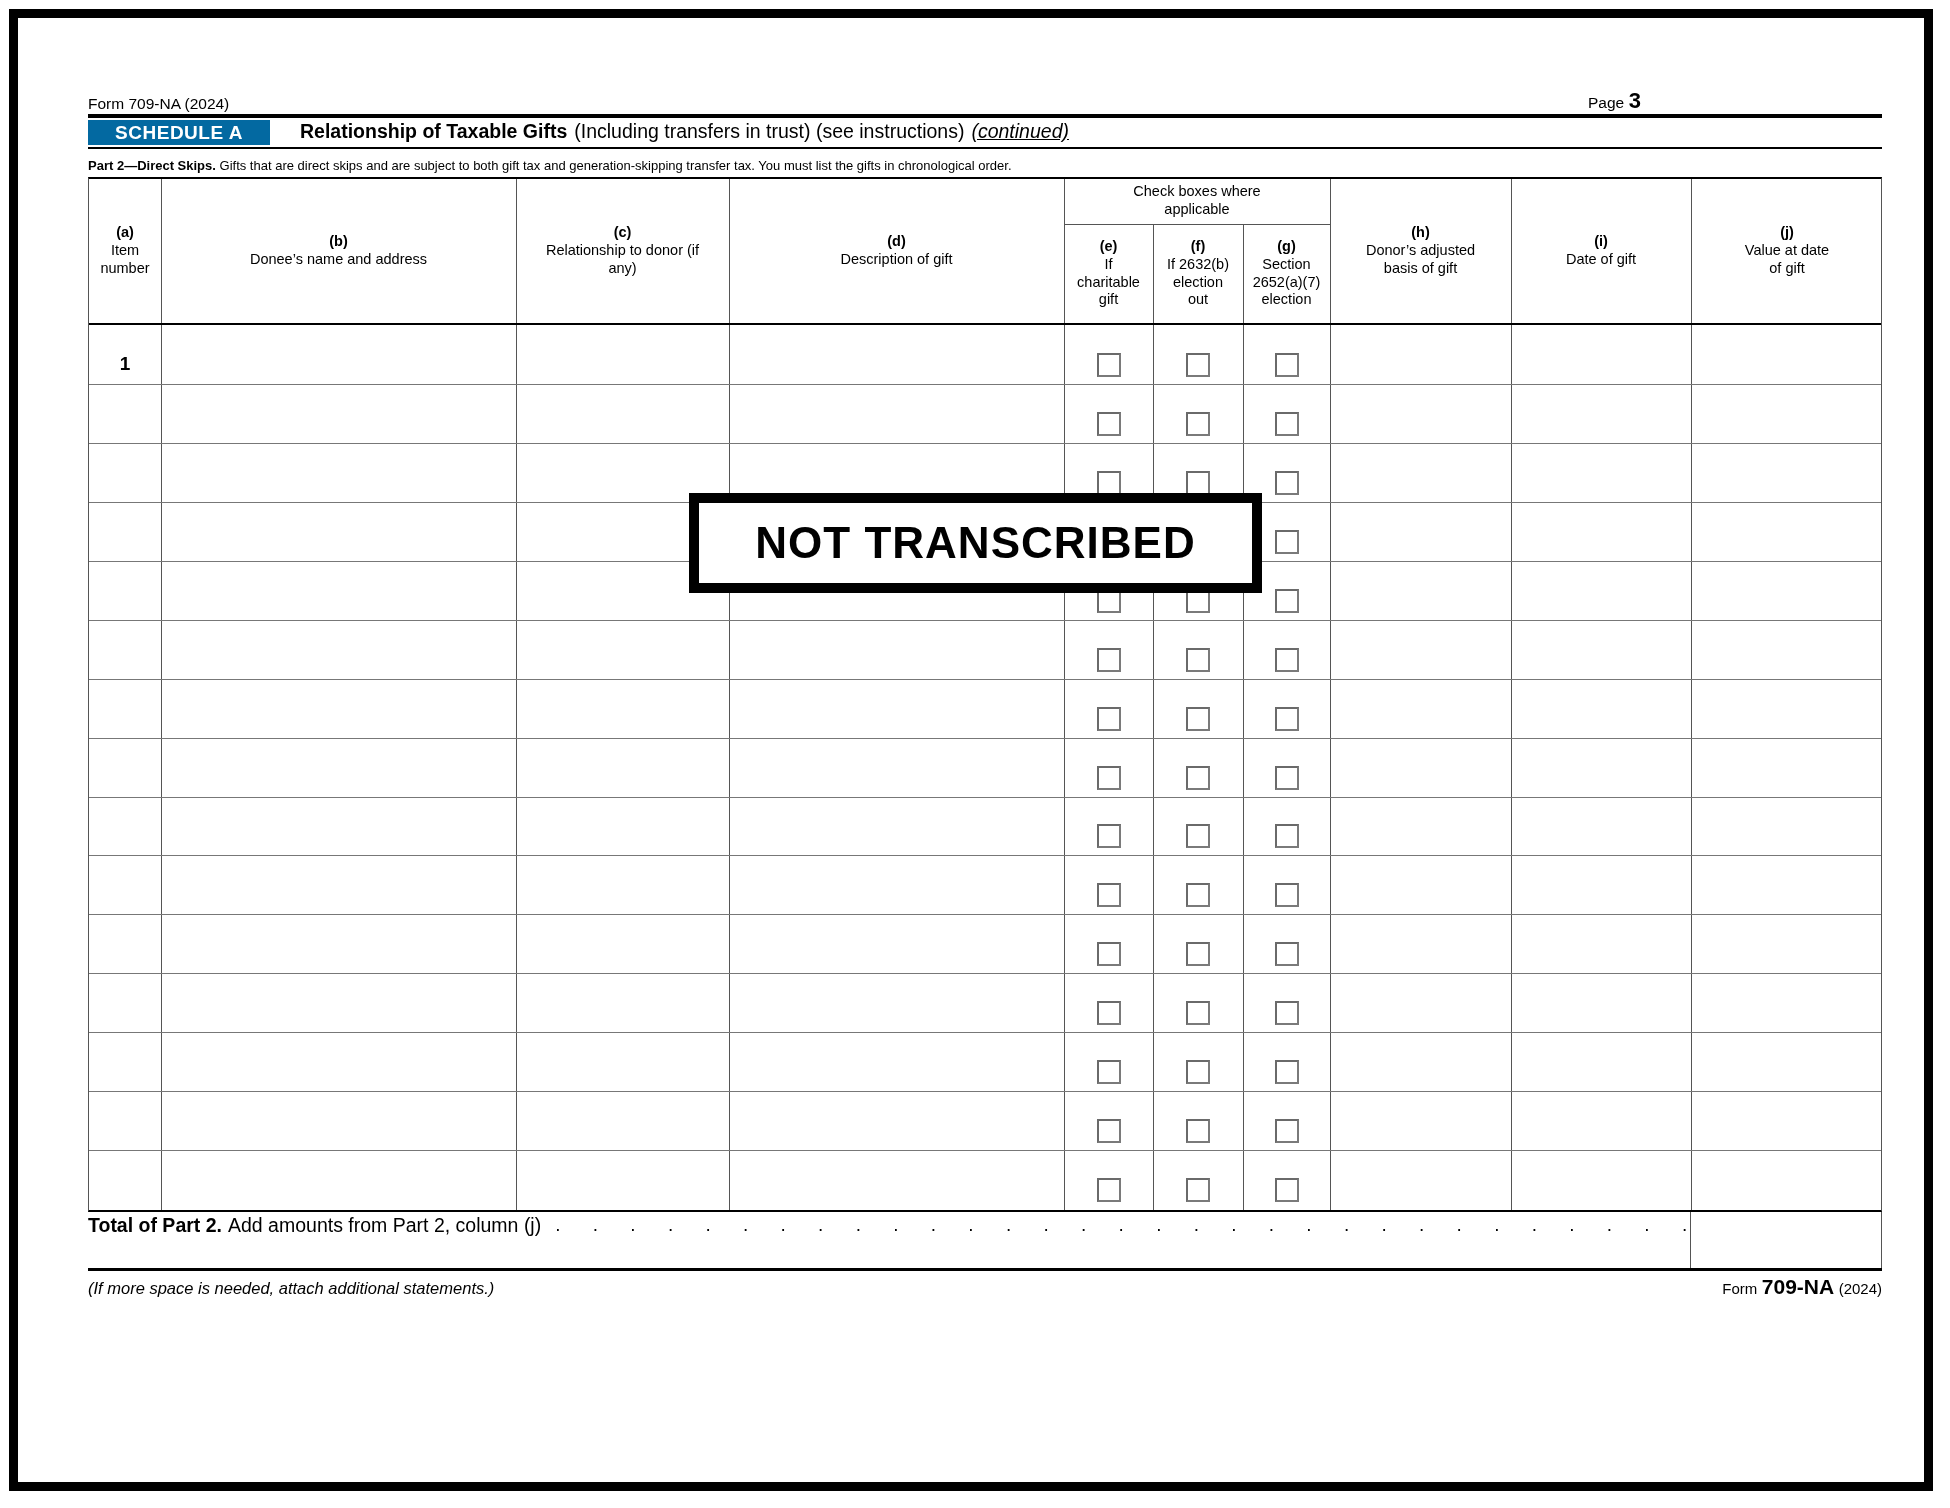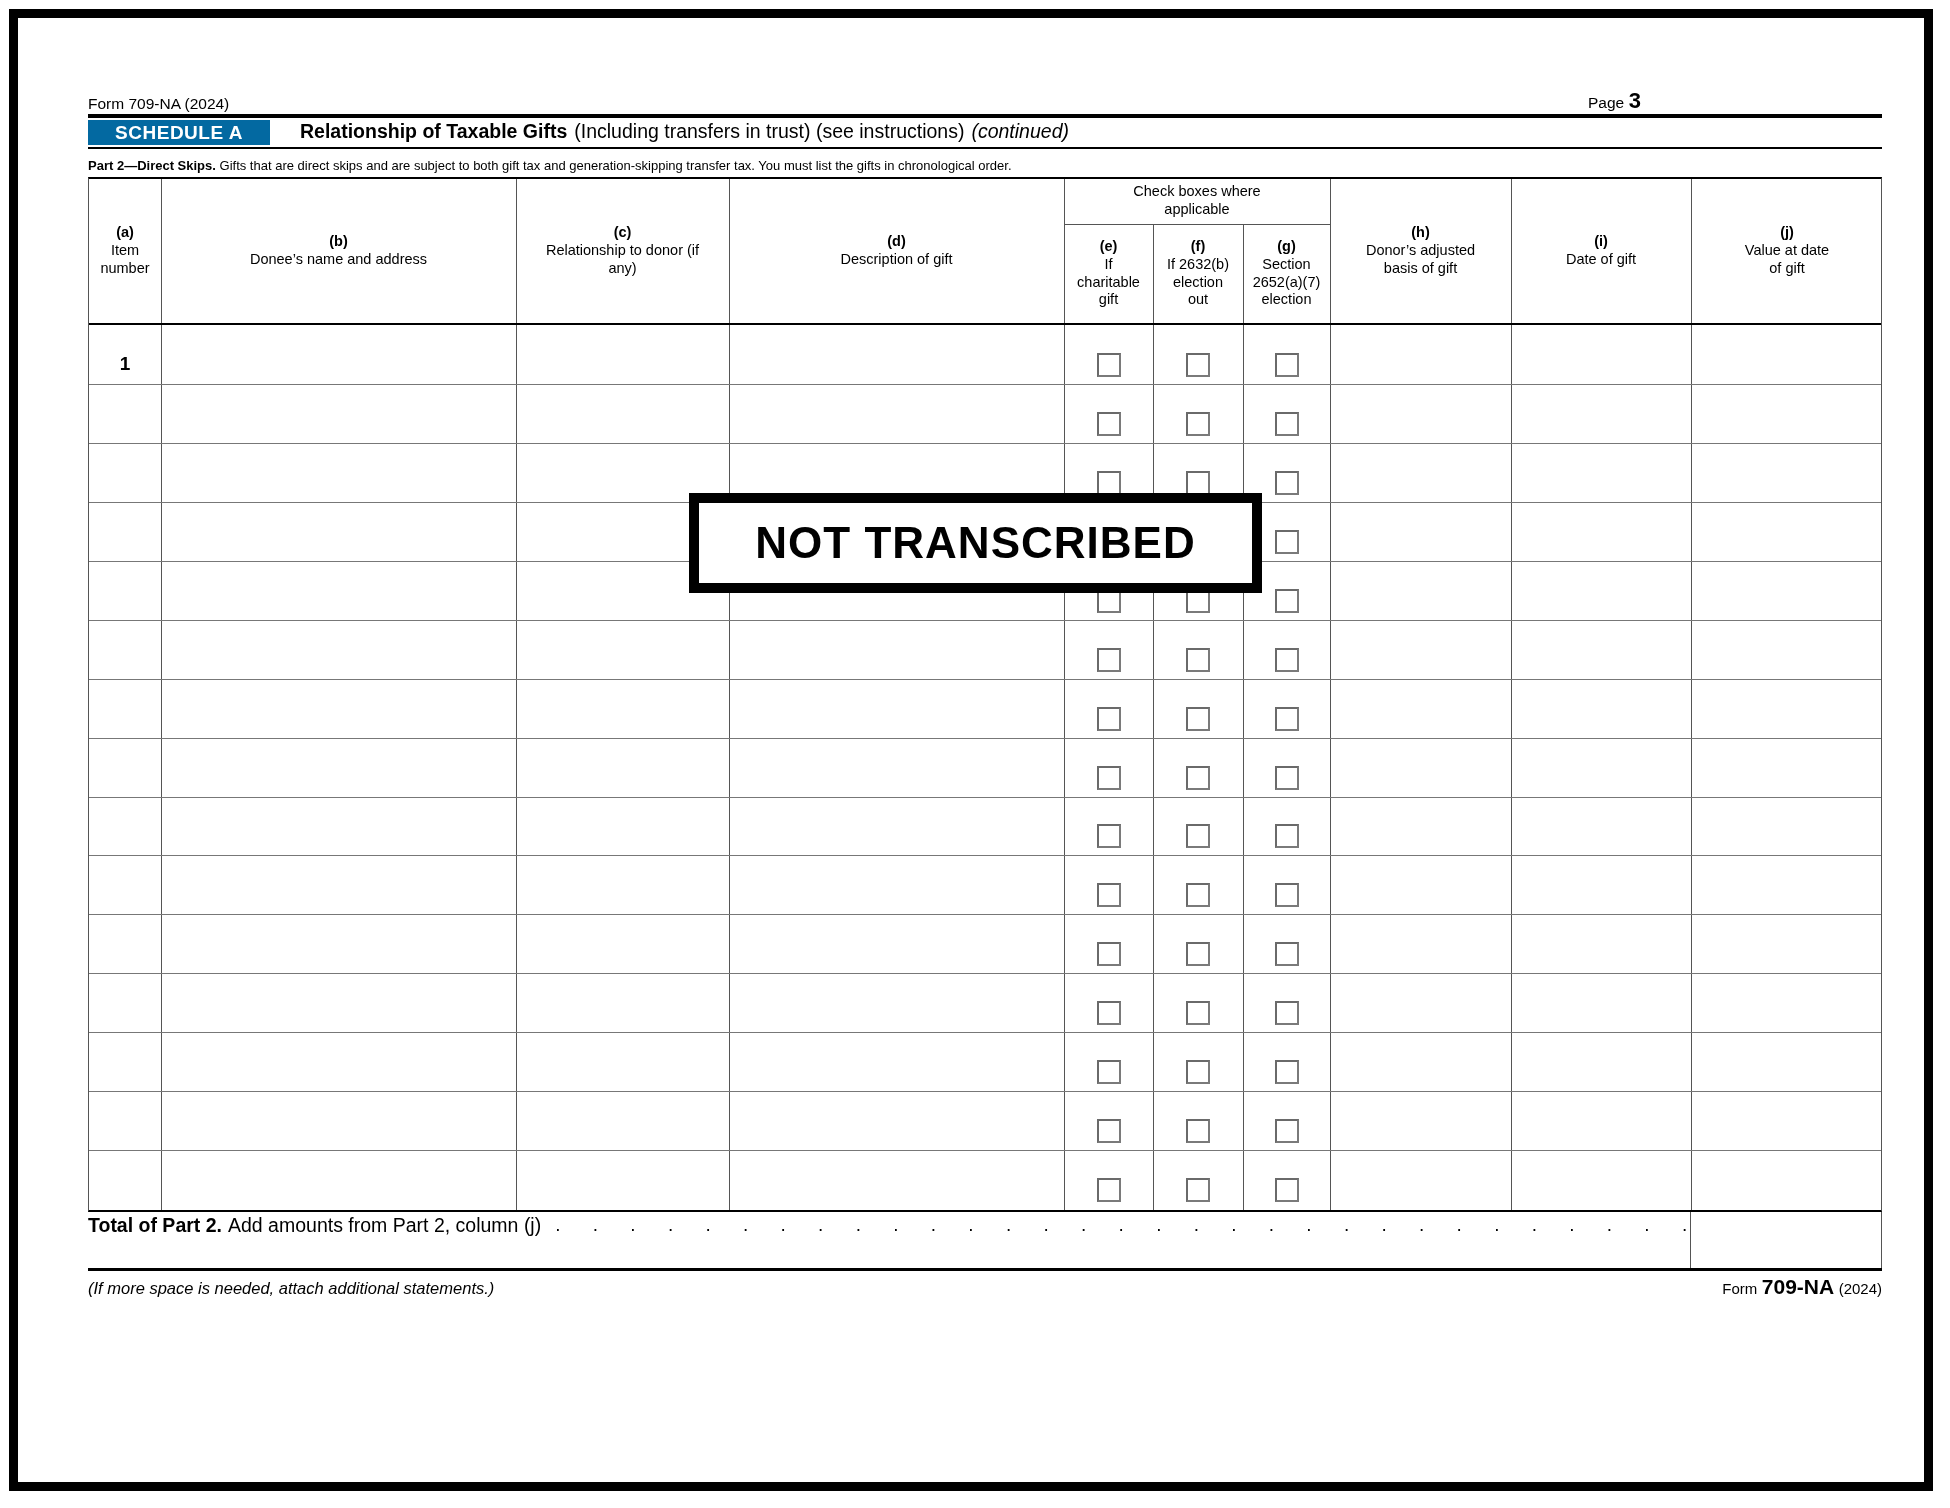--- a/index.html
+++ b/index.html
@@ -15,21 +15,21 @@
   .form-id-top{left:88px;top:95px;font-size:15.5px;}
   .page-box{left:1588px;top:88px;width:382px;text-align:left;}
   .page-word{font-size:15.5px;}
   .page-num{font-size:22px;font-weight:bold;}
   .rule-thick{left:88px;top:114px;width:1794px;height:3.5px;background:#000;}
   
   .sched-badge{left:88px;top:120px;width:182px;height:25px;background:#0369a1;color:#fff;
     display:flex;align-items:center;justify-content:center;font-size:19px;font-weight:bold;letter-spacing:.5px;}
   .sched-title{left:300px;top:120px;height:26px;display:flex;align-items:baseline;gap:7px;font-size:19.5px;white-space:nowrap;}
   .sched-title .b{font-weight:bold;}
-  .sched-title .i{font-style:italic;}
+  .sched-title .i{font-style:italic;text-decoration:underline;}
   .rule-thin{left:88px;top:147px;width:1794px;height:1.5px;background:#000;}
   .part2-line{left:88px;top:158px;width:1810px;font-size:13px;white-space:nowrap;}
   .part2-line .b{font-weight:bold;}
   
   #tbl{left:88px;top:177px;width:1794px;height:1035px;box-sizing:border-box;
     border-top:2px solid #000;border-bottom:2.5px solid #000;
     border-left:1px solid #555;border-right:1px solid #555;}
   #tbl .vline{position:absolute;width:1px;background:#555;top:0;}
   #tbl .hline{position:absolute;left:0;height:1px;background:#777;}
   #tbl .hdr-bottom{position:absolute;left:0;top:144px;width:100%;height:2px;background:#000;}

